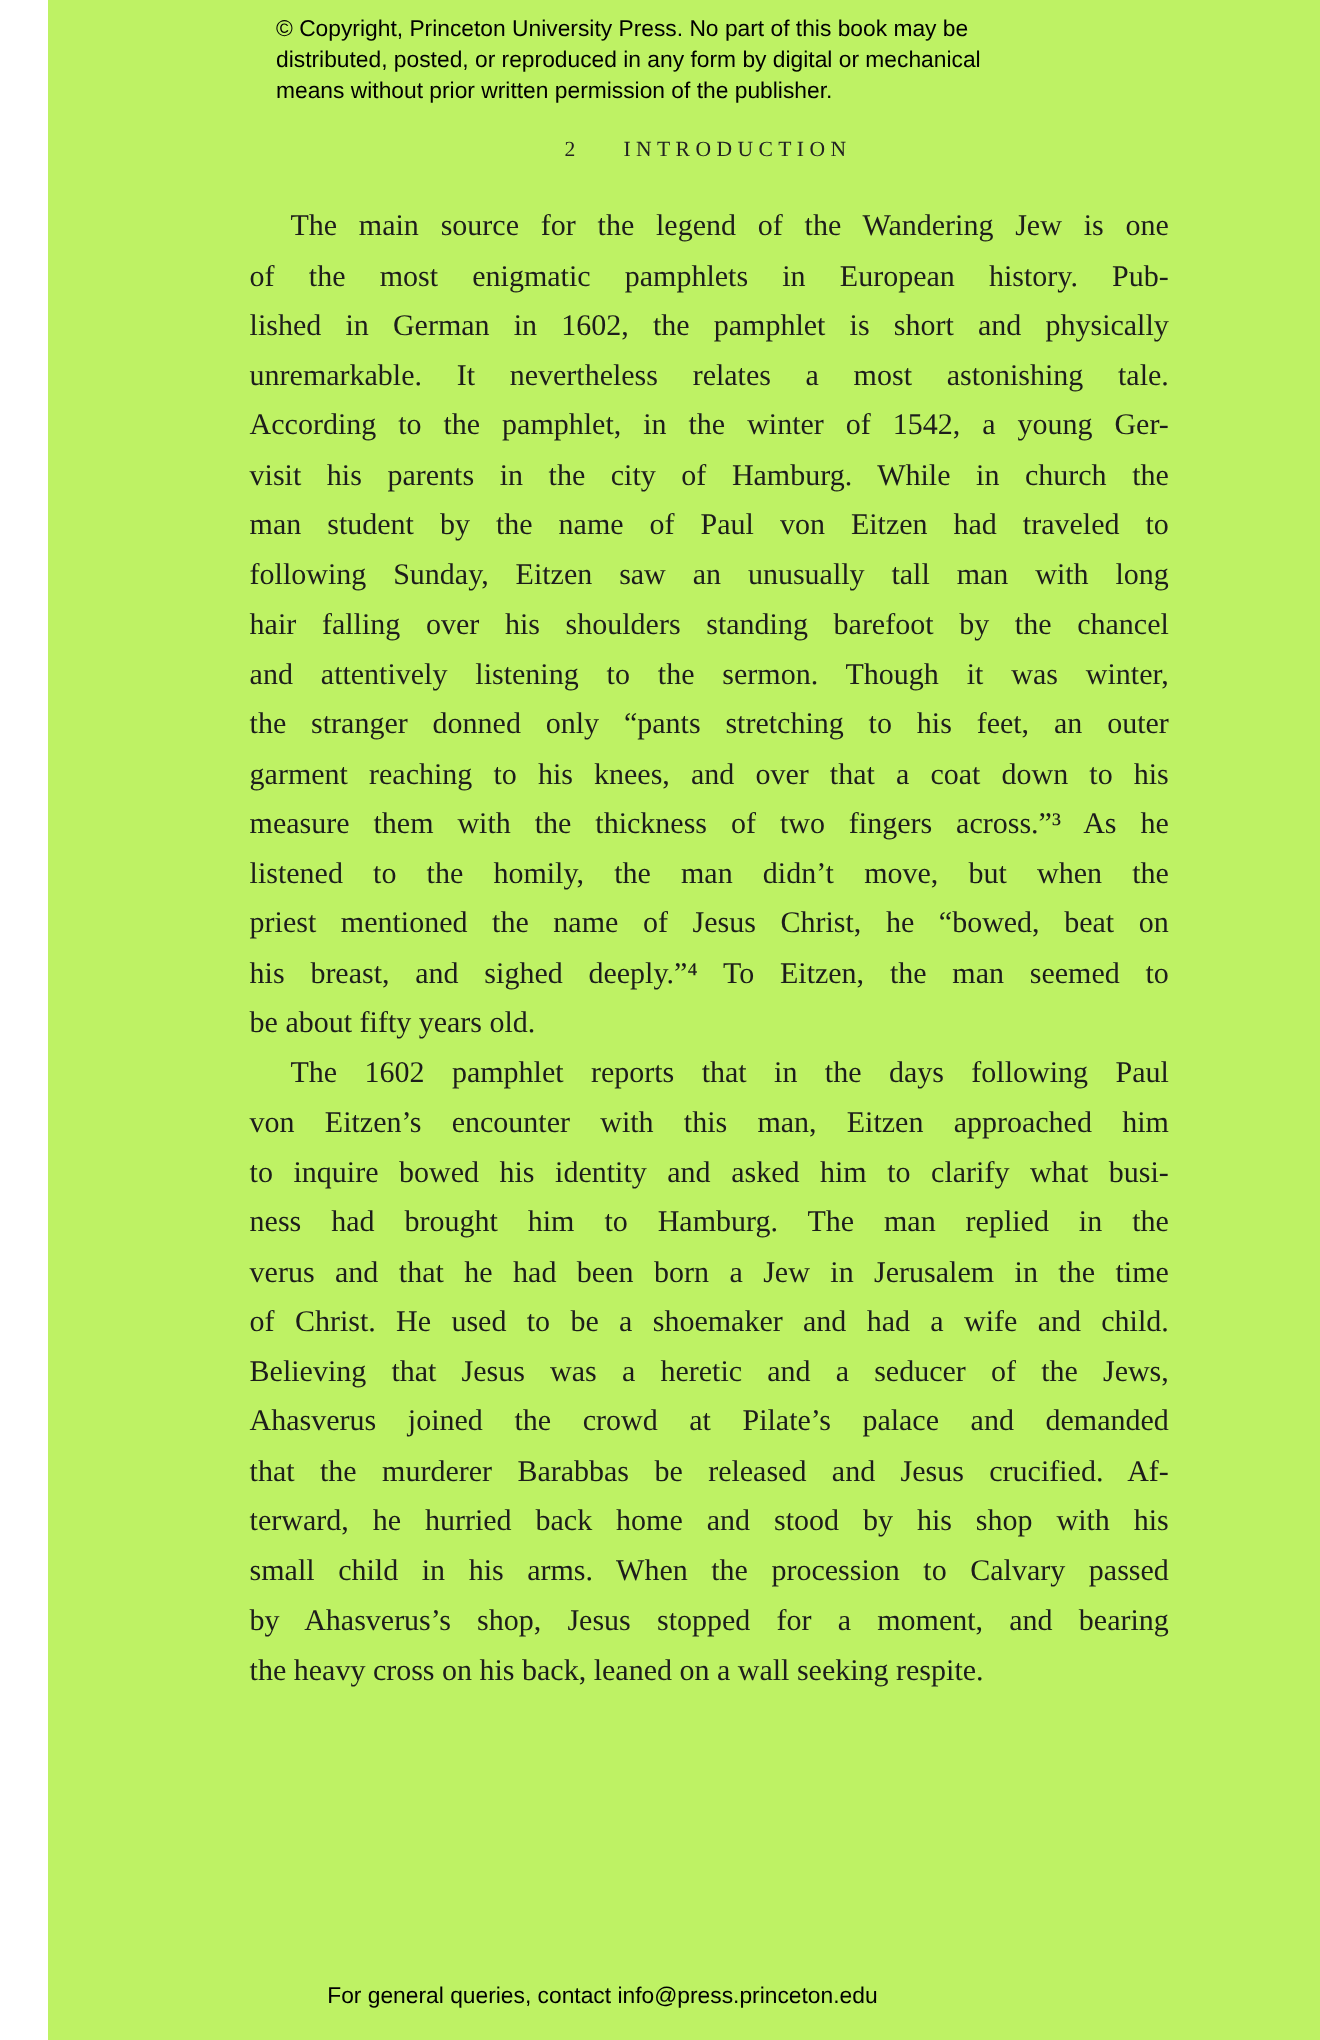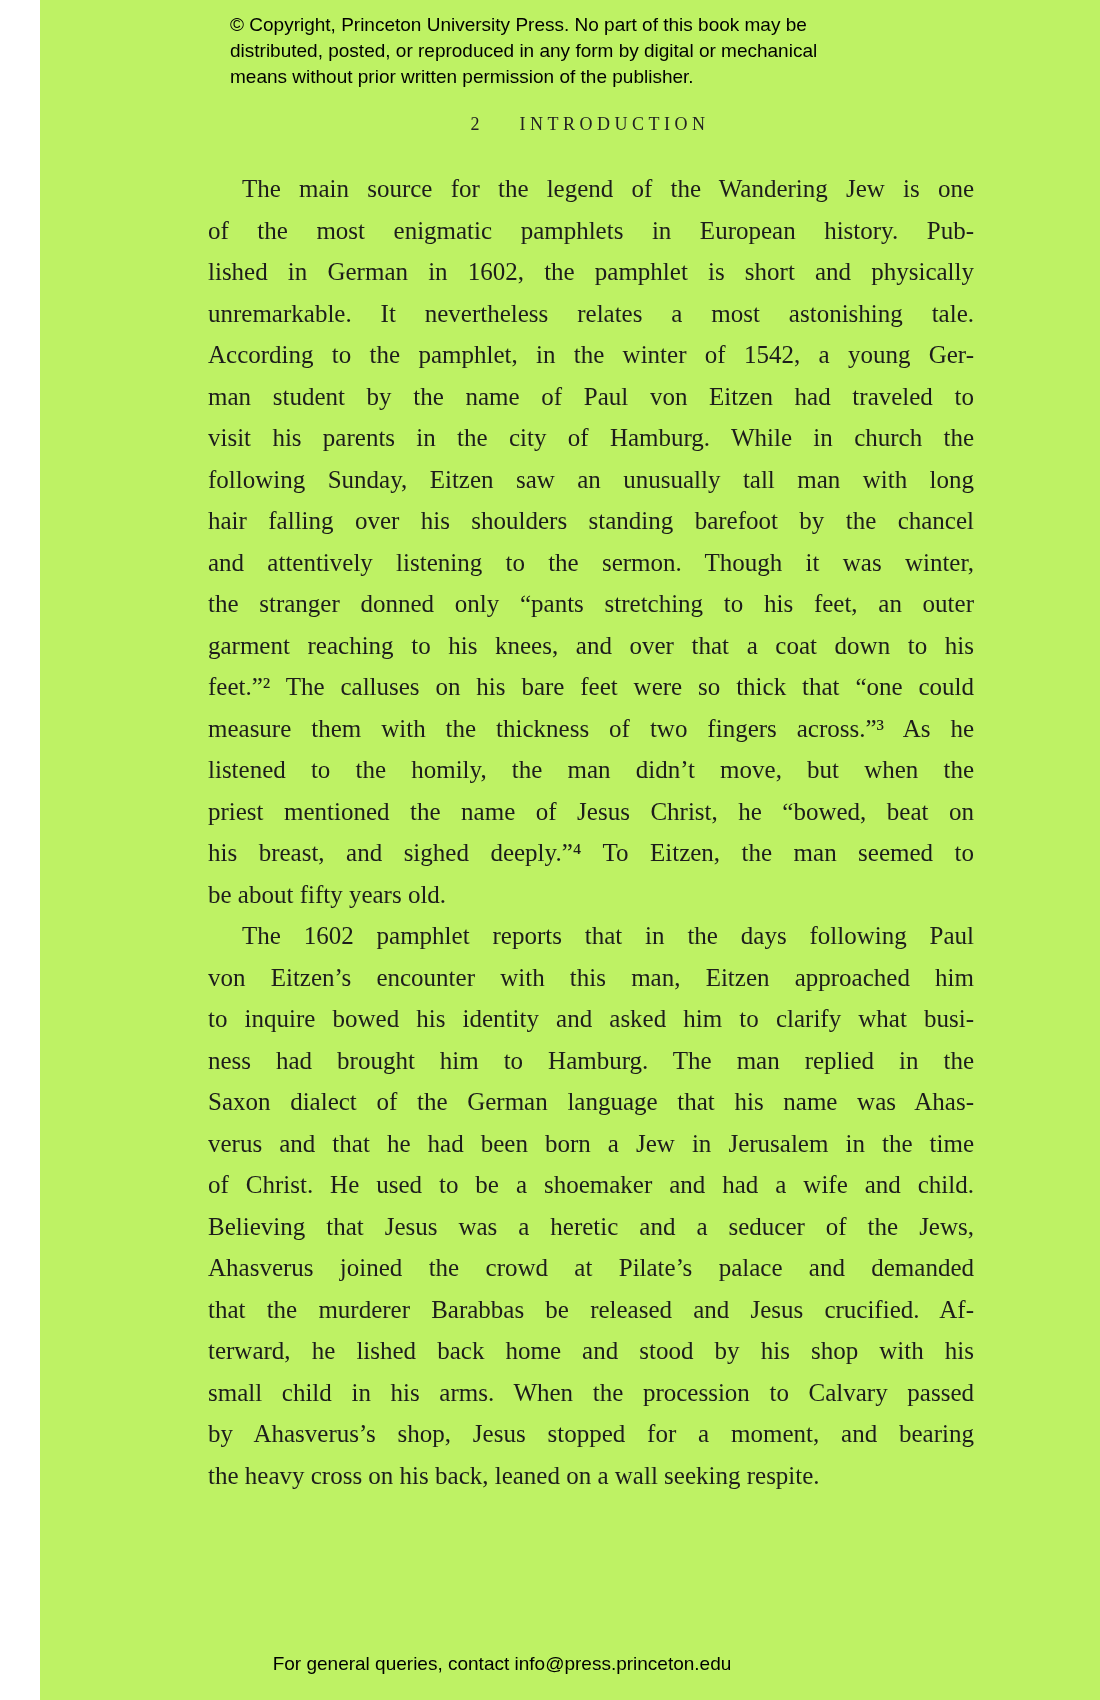--- a/index.html
+++ b/index.html
@@ -96,46 +96,44 @@
     <span class="chapter">INTRODUCTION</span>
   </div>
 
   <div class="body-text">
       <div class="para">
         <div class="line first">The main source for the legend of the Wandering Jew is one</div>
         <div class="line">of the most enigmatic pamphlets in European history. Pub-</div>
         <div class="line">lished in German in 1602, the pamphlet is short and physically</div>
         <div class="line">unremarkable. It nevertheless relates a most astonishing tale.</div>
         <div class="line">According to the pamphlet, in the winter of 1542, a young Ger-</div>
+        <div class="line">visit his parents in the city of Hamburg. While in church the</div>
         <div class="line">man student by the name of Paul von Eitzen had traveled to</div>
-        <div class="line">visit his parents in the city of Hamburg. While in church the</div>
         <div class="line">following Sunday, Eitzen saw an unusually tall man with long</div>
         <div class="line">hair falling over his shoulders standing barefoot by the chancel</div>
         <div class="line">and attentively listening to the sermon. Though it was winter,</div>
         <div class="line">the stranger donned only “pants stretching to his feet, an outer</div>
         <div class="line">garment reaching to his knees, and over that a coat down to his</div>
-        <div class="line">feet.”² The calluses on his bare feet were so thick that “one could</div>
         <div class="line">measure them with the thickness of two fingers across.”³ As he</div>
         <div class="line">listened to the homily, the man didn’t move, but when the</div>
         <div class="line">priest mentioned the name of Jesus Christ, he “bowed, beat on</div>
         <div class="line">his breast, and sighed deeply.”⁴ To Eitzen, the man seemed to</div>
         <div class="line last">be about fifty years old.</div>
       </div>
       <div class="para">
         <div class="line first">The 1602 pamphlet reports that in the days following Paul</div>
         <div class="line">von Eitzen’s encounter with this man, Eitzen approached him</div>
         <div class="line">to inquire bowed his identity and asked him to clarify what busi-</div>
         <div class="line">ness had brought him to Hamburg. The man replied in the</div>
-        <div class="line">Saxon dialect of the German language that his name was Ahas-</div>
         <div class="line">verus and that he had been born a Jew in Jerusalem in the time</div>
         <div class="line">of Christ. He used to be a shoemaker and had a wife and child.</div>
         <div class="line">Believing that Jesus was a heretic and a seducer of the Jews,</div>
         <div class="line">Ahasverus joined the crowd at Pilate’s palace and demanded</div>
         <div class="line">that the murderer Barabbas be released and Jesus crucified. Af-</div>
-        <div class="line">terward, he lished back home and stood by his shop with his</div>
+        <div class="line">terward, he hurried back home and stood by his shop with his</div>
         <div class="line">small child in his arms. When the procession to Calvary passed</div>
         <div class="line">by Ahasverus’s shop, Jesus stopped for a moment, and bearing</div>
         <div class="line last">the heavy cross on his back, leaned on a wall seeking respite.</div>
       </div>
     </div>
 
   <div class="page-footer">For general queries, contact info@press.princeton.edu</div>
 
 </div>
 

